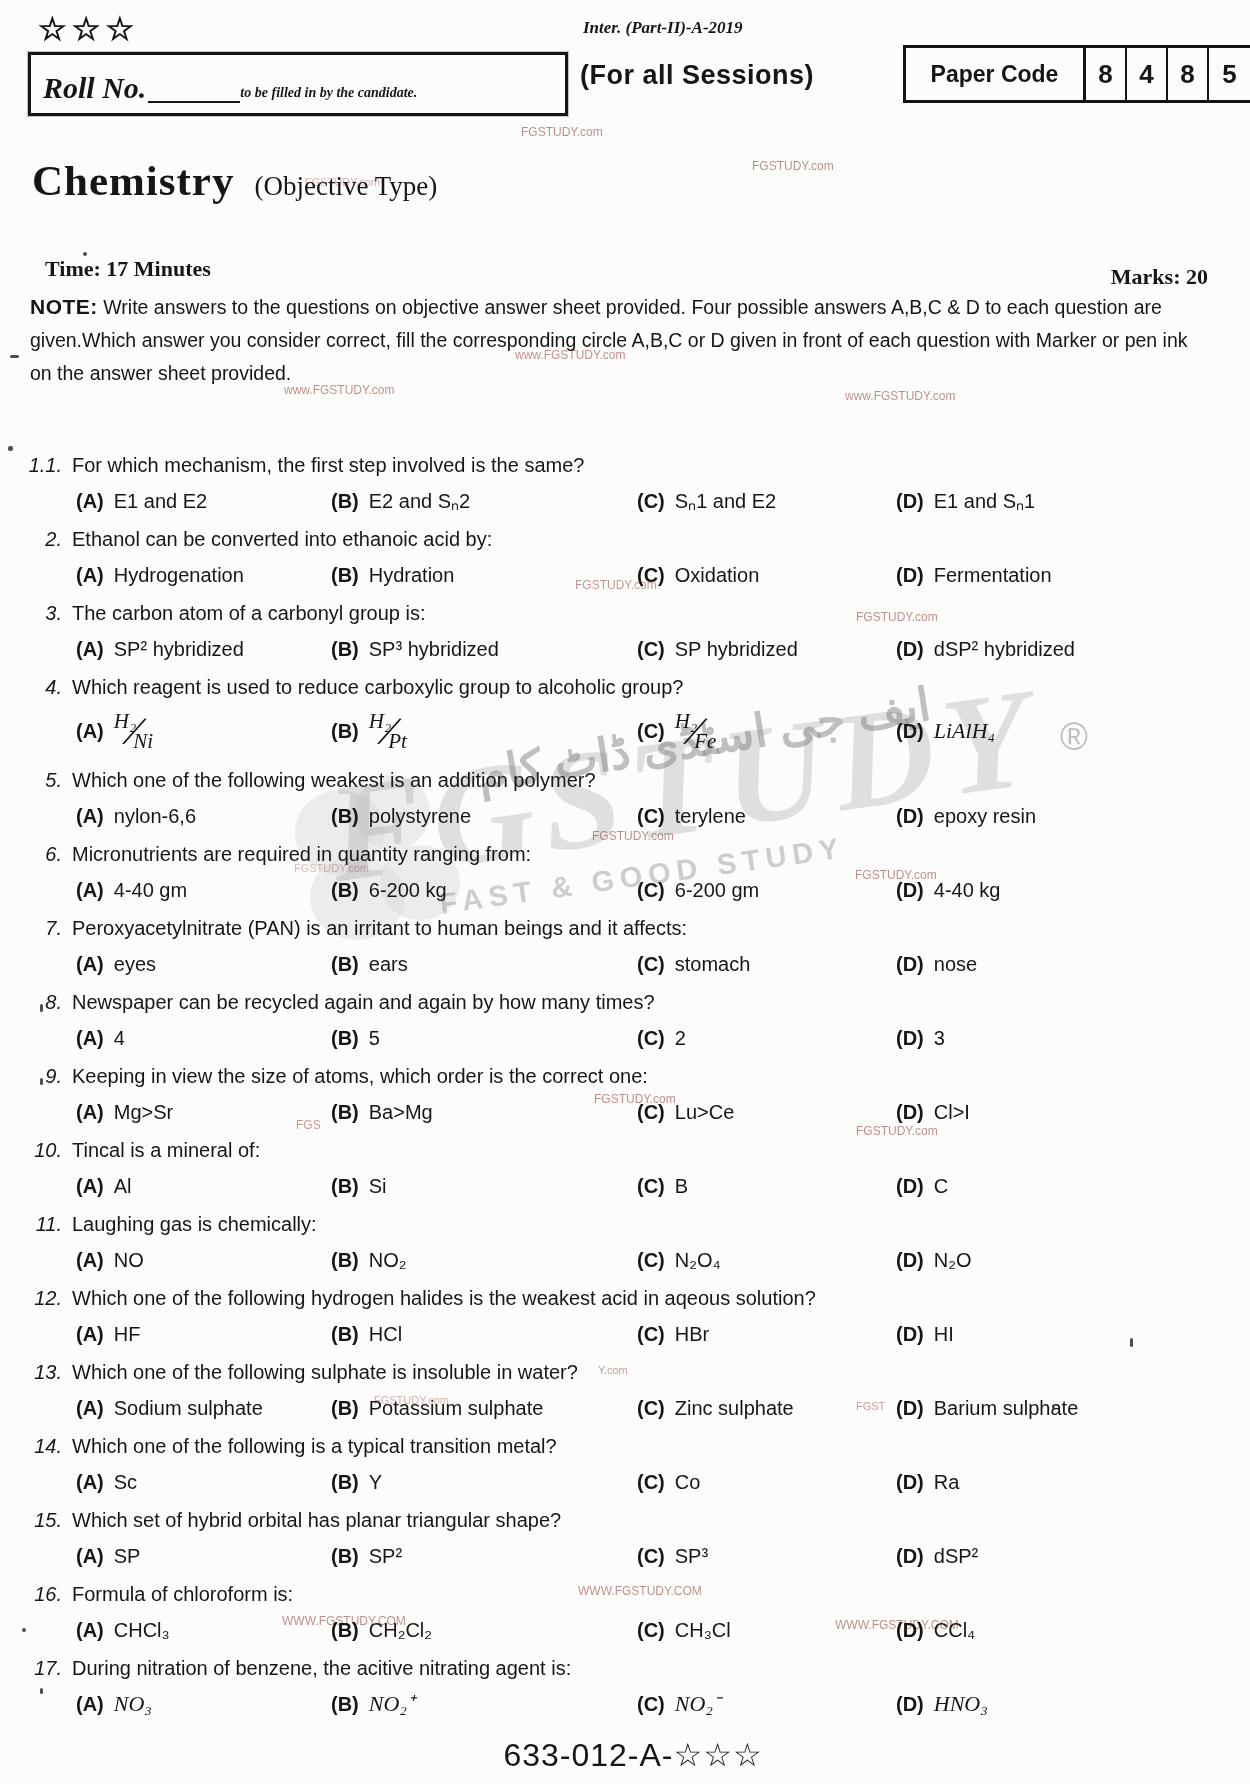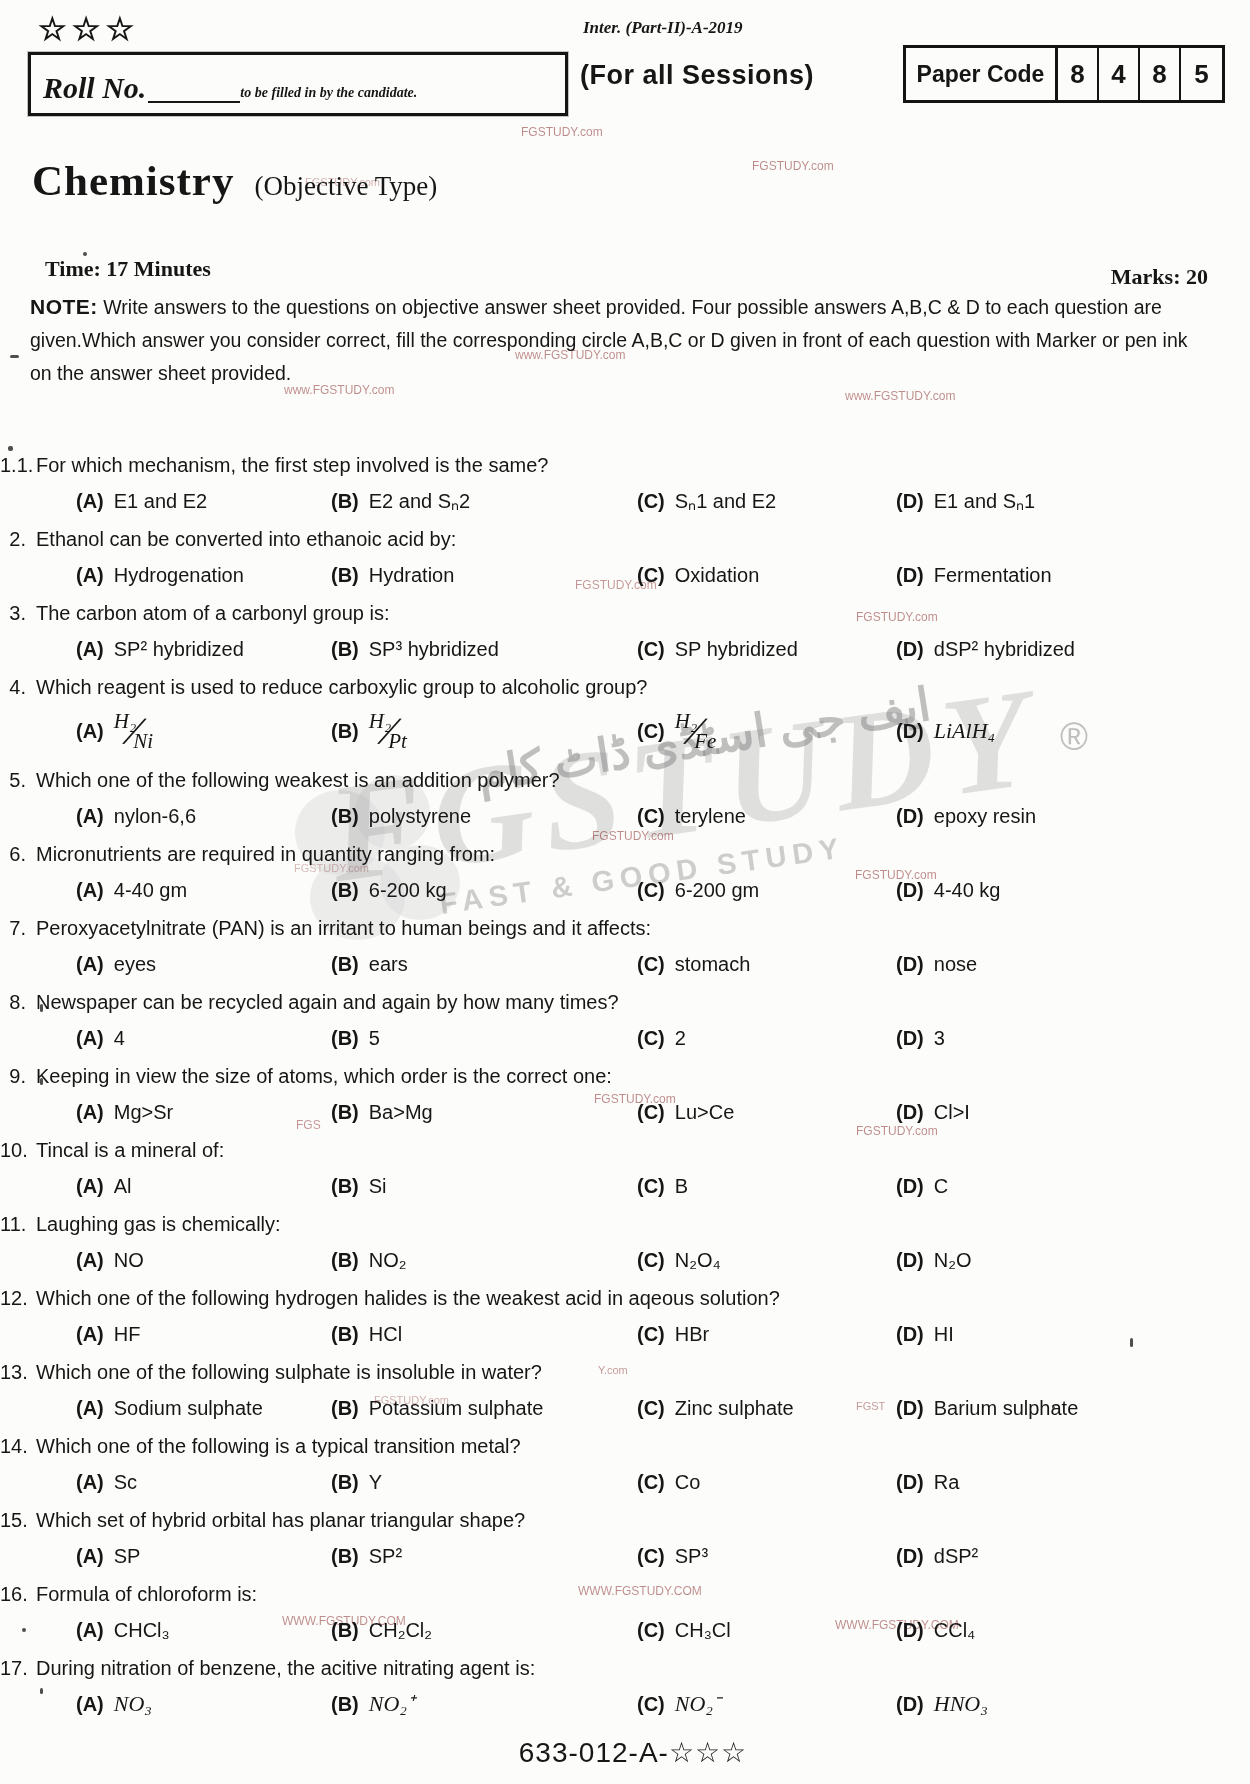--- a/index.html
+++ b/index.html
@@ -34,48 +34,48 @@
   .roll-box {
     position:absolute; left:28px; top:52px; width:540px; height:64px;
     border:3px solid #141414; display:flex; align-items:flex-end; padding:6px 12px 10px 12px; z-index:1;
     box-shadow:0 0 0 1px rgba(20,20,20,.25);
   }
   .roll-label { font-family:"Liberation Serif", serif; font-style:italic; font-weight:bold; font-size:30px; line-height:1; }
   .roll-line { width:92px; border-bottom:2px solid #161616; height:24px; margin-left:2px; }
   .roll-note { font-family:"Liberation Serif", serif; font-style:italic; font-weight:bold; font-size:14px; padding-bottom:2px; }
   .sessions { position:absolute; left:580px; top:60px; font-size:27px; font-weight:bold; letter-spacing:.5px; z-index:1; }
   .pcode { position:absolute; left:903px; top:45px; height:58px; display:flex; border:3px solid #141414; background:#fcfcfa; z-index:1; }
-  .pcode-label { width:152px; display:flex; align-items:center; justify-content:center; font-size:23px; font-weight:bold; border-right:3px solid #141414; }
+  .pcode-label { width:180px; display:flex; align-items:center; justify-content:center; font-size:23px; font-weight:bold; border-right:3px solid #141414; }
   .pcode-digit { width:41px; display:flex; align-items:center; justify-content:center; font-size:26px; font-weight:bold; border-right:2px solid #141414; }
   .pcode-digit:last-child { border-right:none; }
   
   .title-row { position:absolute; left:32px; top:128px; display:flex; align-items:baseline; gap:20px; z-index:1; }
   .title-subject { font-family:"Liberation Serif", serif; font-weight:bold; font-size:43px; letter-spacing:1px;margin-top:28px; }
   .title-type { font-family:"Liberation Serif", serif; font-size:27px; }
   .time { position:absolute; left:45px; top:256px; font-family:"Liberation Serif", serif; font-weight:bold; font-size:22px; z-index:1; }
   .marks { position:absolute; right:42px; top:264px; font-family:"Liberation Serif", serif; font-weight:bold; font-size:22px; z-index:1; }
   .note { position:absolute; left:30px; top:290px; width:1172px; font-size:19.5px; line-height:33px; z-index:1; }
   .note b { font-size:21px; letter-spacing:.5px; }
   
   .questions { position:absolute; left:0; top:450px; width:100%; z-index:1; font-size:20px; }
   .question { margin-bottom:8px; }
   .qline { display:flex; line-height:31px; }
-  .qnum { width:36px; flex:none; text-align:right; padding-right:10px; }
+  .qnum { width:72px; flex:none; text-align:right; padding-right:10px;font-style:italic; }
   .opts { display:grid; grid-template-columns:255px 306px 259px auto; padding-left:76px; margin-top:5px; line-height:30px; }
   .opts-tall { height:52px; align-items:center; margin-top:2px; }
   .opt { display:flex; align-items:baseline; gap:10px; }
   .opts-tall .opt { align-items:center; }
   .opt-label { font-weight:bold; flex:none; }
   .math { font-family:"Liberation Serif", serif; font-style:italic; font-size:22px; }
   .frac { font-family:"Liberation Serif", serif; font-style:italic; font-size:21px; display:inline-flex; align-items:center; }
   .ftop { transform:translateY(-10px); }
   .fbot { transform:translateY(10px); }
   .fslash { font-size:42px; font-weight:normal; margin:0 -5px; transform:rotate(6deg); }
   
-  .footer-code { position:absolute; left:0; top:1736px; width:100%; text-align:center; font-size:28px; letter-spacing:1px; z-index:1;padding-left:16px; }
+  .footer-code { position:absolute; left:0; top:1736px; width:100%; text-align:center; font-size:32px; letter-spacing:1px; z-index:1;padding-left:16px; }
   
   .speck { position:absolute; background:#222; border-radius:2px; opacity:.8; z-index:1; }
 </style>
 </head>
 <body>
 
 <div class="page">
 
   <div class="petal" style="left:295px;top:790px;width:90px;height:85px;"></div>
   <div class="petal" style="left:355px;top:775px;width:75px;height:75px;"></div>

